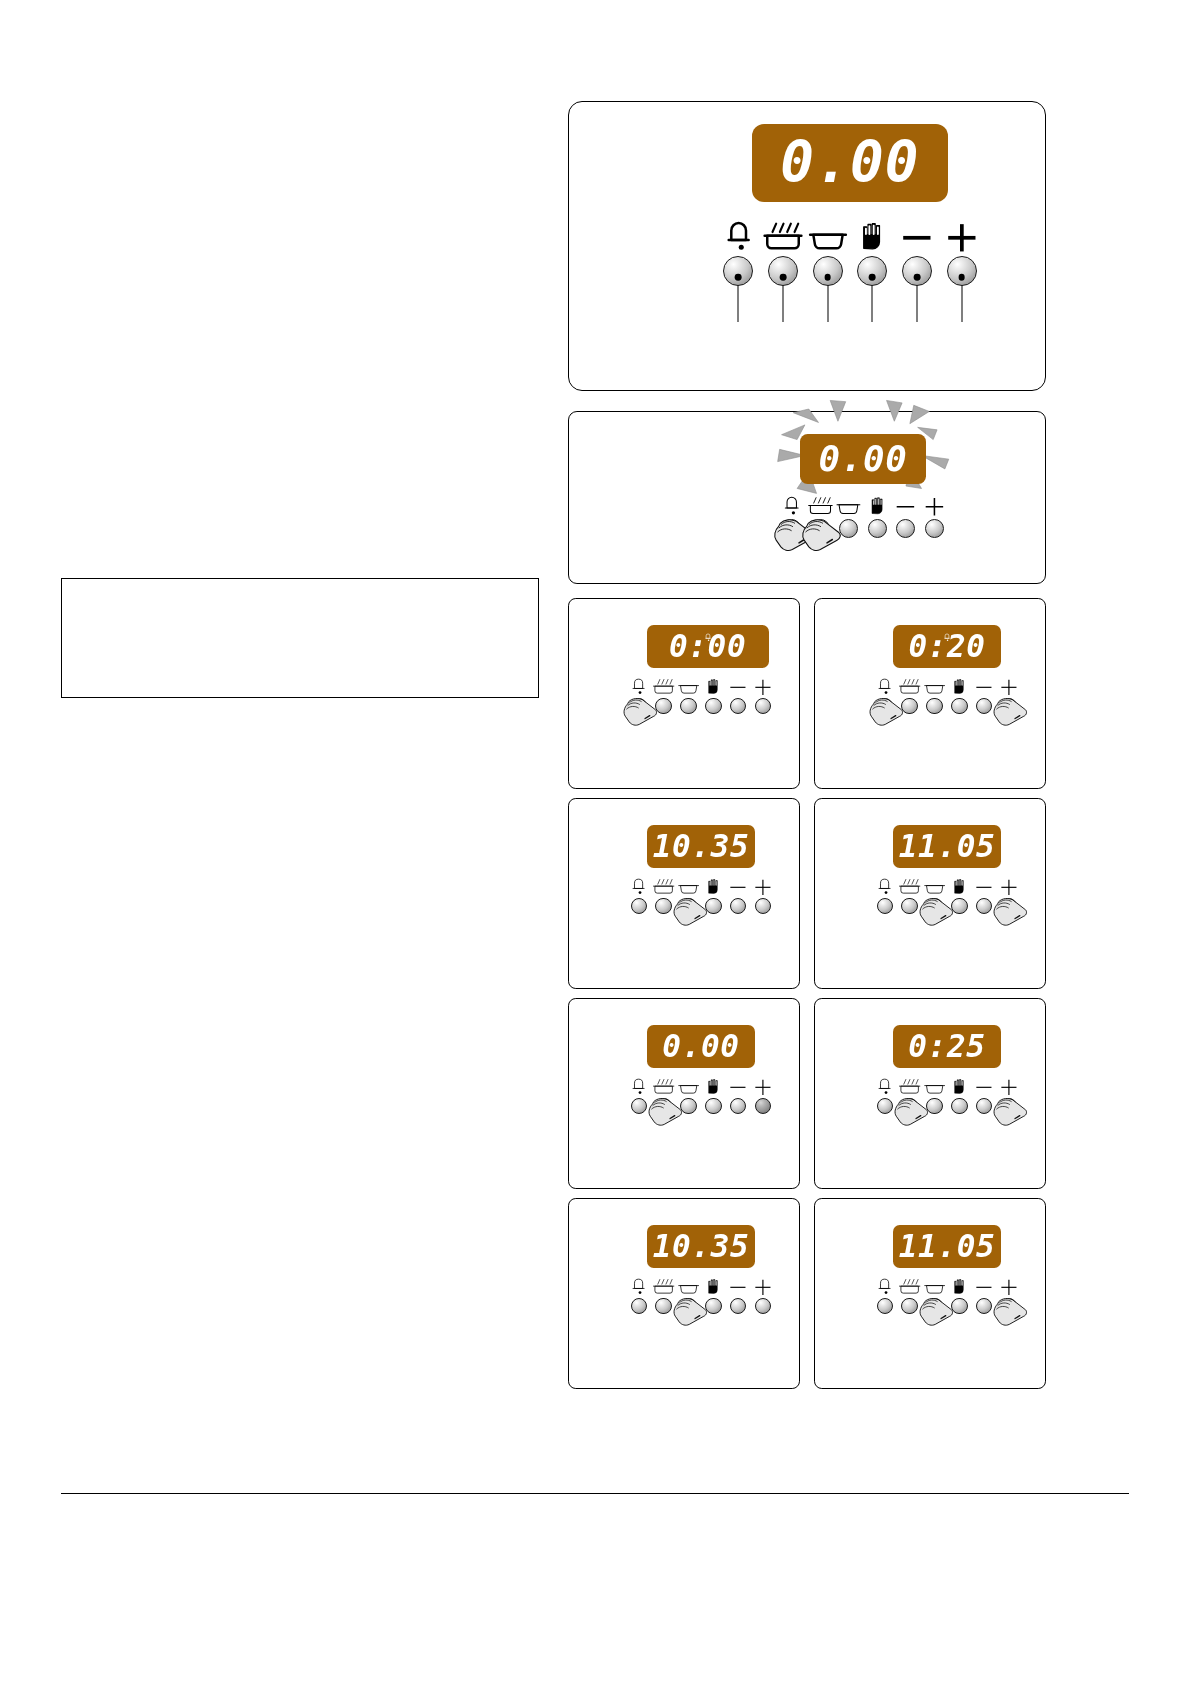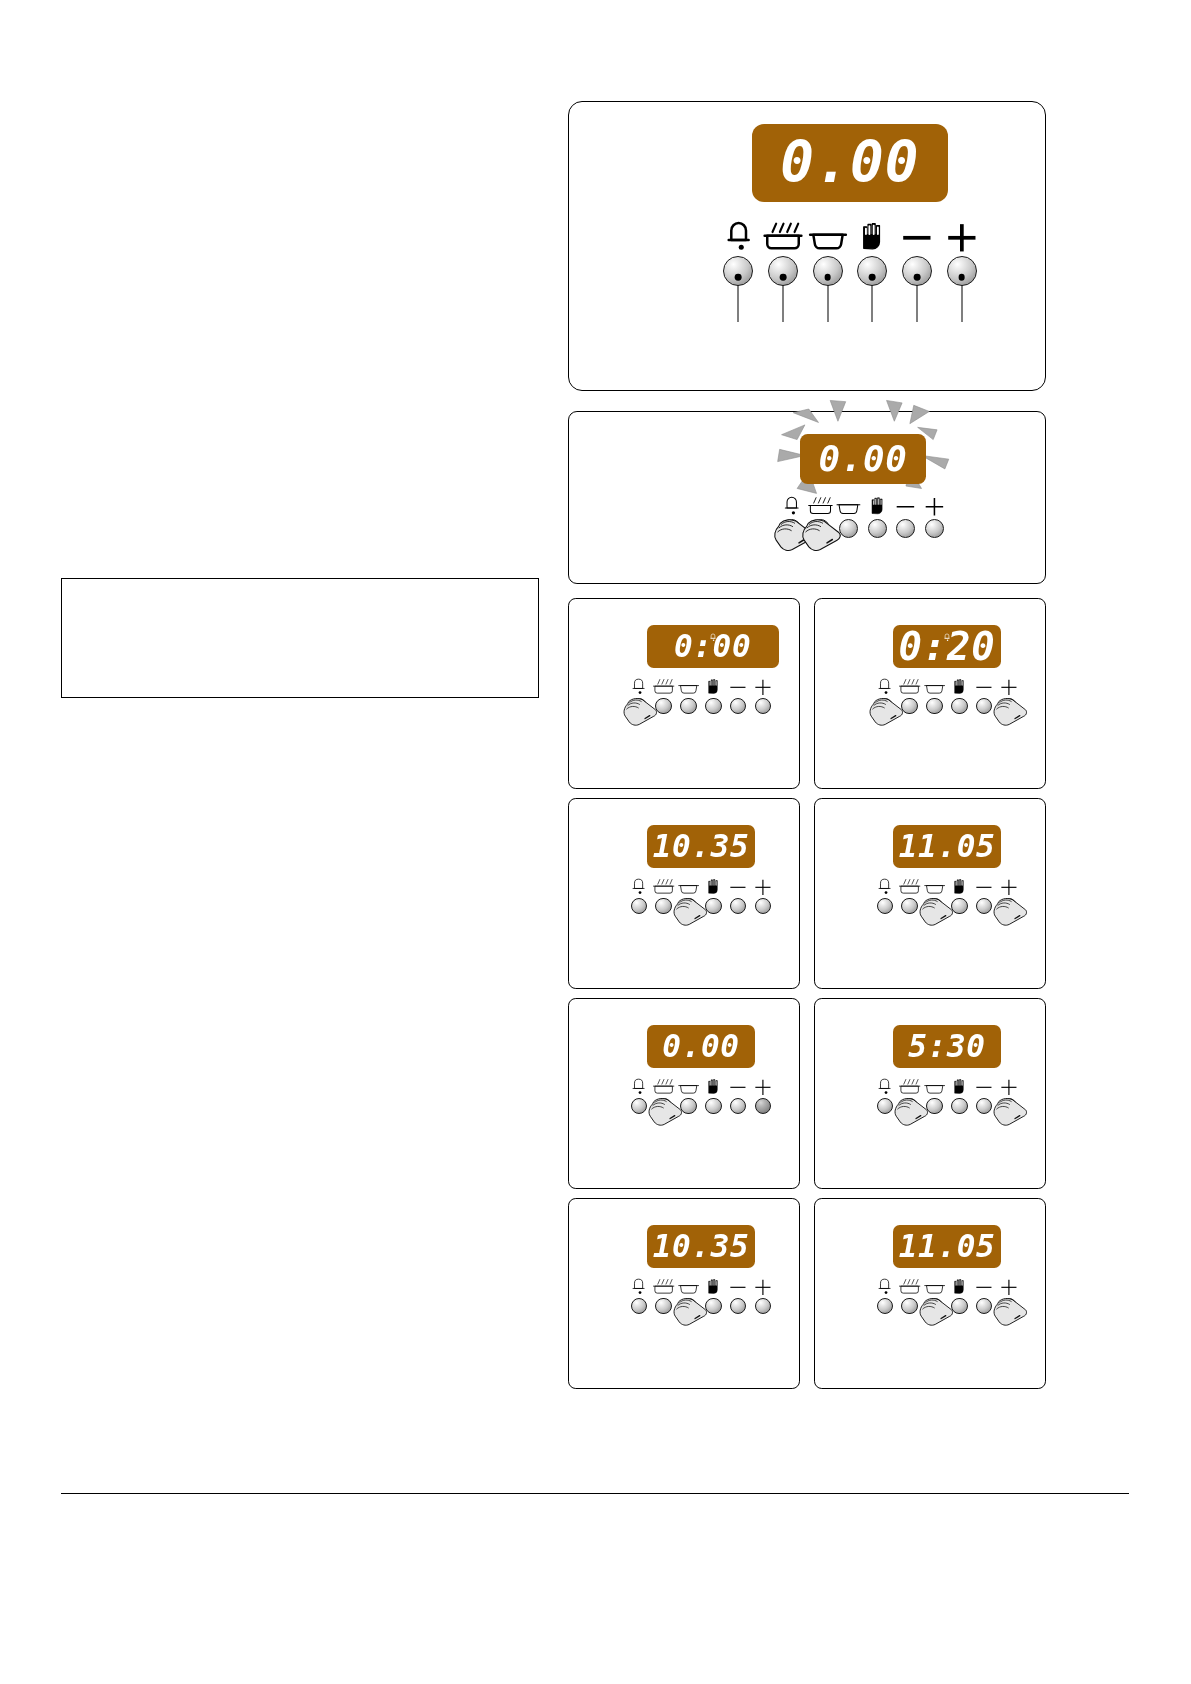--- a/index.html
+++ b/index.html
@@ -343,21 +343,21 @@
           </div>
           <div class="btn-cell" style="width: 28.5867px;">
             <div class="knob" style="width: 19.2px; height: 19.2px;"></div>
           </div>
           <div class="btn-cell" style="width: 28.5867px;">
             <div class="knob" style="width: 19.2px; height: 19.2px;"></div>
           </div>
         </div>
       </div>
       <div class="panel" style="left: 568px; top: 598px; width: 232px; height: 191px; border-radius: 7.77px;">
-        <div class="display" style="left: 77.61px; top: 25.53px; width: 132px; height: 43.29px; border-radius: 6.66px;">
+        <div class="display" style="left: 77.61px; top: 25.53px; width: 122px; height: 43.29px; border-radius: 6.66px;">
           <div class="segtext" style="font-size: 31.08px;">0:00</div>
           <div class="bellmark" style="top: 8.658px; left: 50%;">
             <svg width="7.6312500000000005" height="8.7759375" viewBox="0 0 20 23">
     <path d="M5 14 L5 7.5 A5 5 0 0 1 15 7.5 L15 14 Z" fill="none" stroke="#fff" stroke-width="1.6"></path>
     <line x1="3" y1="14" x2="17" y2="14" stroke="#fff" stroke-width="1.6"></line>
     <circle cx="11.5" cy="19" r="2" fill="#fff"></circle>
   </svg>
           </div>
         </div>
         <div class="icon-row" style="left: 57.63px; top: 78.81px; width: 148.74px; height: 17.76px;">
@@ -432,21 +432,21 @@
           <div class="btn-cell" style="width: 24.79px;">
             <div class="knob" style="width: 16.65px; height: 16.65px;"></div>
           </div>
           <div class="btn-cell" style="width: 24.79px;">
             <div class="knob" style="width: 16.65px; height: 16.65px;"></div>
           </div>
         </div>
       </div>
       <div class="panel" style="left: 814px; top: 598px; width: 232px; height: 191px; border-radius: 7.77px;">
         <div class="display" style="left: 77.61px; top: 25.53px; width: 108.78px; height: 43.29px; border-radius: 6.66px;">
-          <div class="segtext" style="font-size: 39px;">0:20</div>
+          <div class="segtext" style="font-size: 31px;">0:20</div>
           <div class="bellmark" style="top: 8.658px; left: 50%;">
             <svg width="7.6312500000000005" height="8.7759375" viewBox="0 0 20 23">
     <path d="M5 14 L5 7.5 A5 5 0 0 1 15 7.5 L15 14 Z" fill="none" stroke="#fff" stroke-width="1.6"></path>
     <line x1="3" y1="14" x2="17" y2="14" stroke="#fff" stroke-width="1.6"></line>
     <circle cx="11.5" cy="19" r="2" fill="#fff"></circle>
   </svg>
           </div>
         </div>
         <div class="icon-row" style="left: 57.63px; top: 78.81px; width: 148.74px; height: 17.76px;">
           <div class="icon-cell" style="width: 24.79px;">
@@ -787,21 +787,21 @@
           <div class="btn-cell" style="width: 24.79px;">
             <div class="knob" style="width: 16.65px; height: 16.65px;"></div>
           </div>
           <div class="btn-cell" style="width: 24.79px;">
             <div class="knob dark" style="width: 16.65px; height: 16.65px;"></div>
           </div>
         </div>
       </div>
       <div class="panel" style="left: 814px; top: 998px; width: 232px; height: 191px; border-radius: 7.77px;">
         <div class="display" style="left: 77.61px; top: 25.53px; width: 108.78px; height: 43.29px; border-radius: 6.66px;">
-          <div class="segtext" style="font-size: 31.08px;">5:30</div>
+          <div class="segtext" style="font-size: 31.08px;">0:25</div>
         </div>
         <div class="icon-row" style="left: 57.63px; top: 78.81px; width: 148.74px; height: 17.76px;">
           <div class="icon-cell" style="width: 24.79px;">
             <svg width="15.151500000000002" height="17.4825" viewBox="0 0 26 30">
     <path d="M6 18 L6 9 A7 7 0 0 1 20 9 L20 18 Z" fill="none" stroke="#000" stroke-width="1.318125" stroke-linejoin="round"></path>
     <line x1="3.5" y1="18" x2="22.5" y2="18" stroke="#000" stroke-width="1.318125" stroke-linecap="round"></line>
     <circle cx="15.5" cy="25" r="2.4" fill="#000"></circle>
   </svg>
           </div>
           <div class="icon-cell" style="width: 24.79px;">

